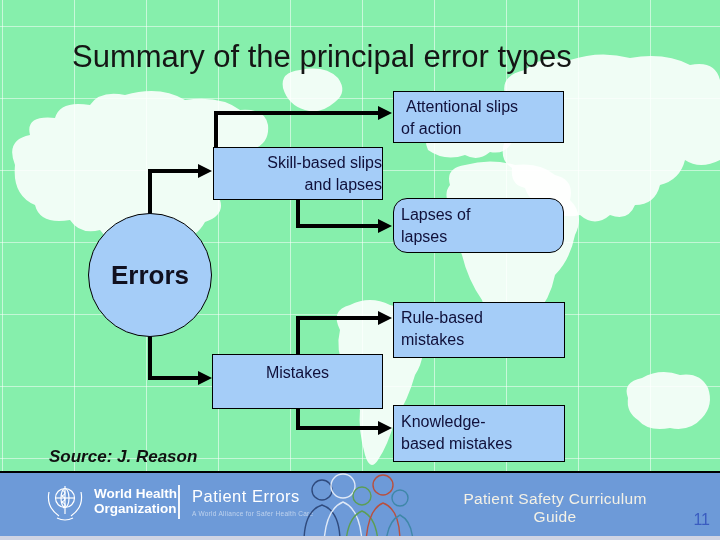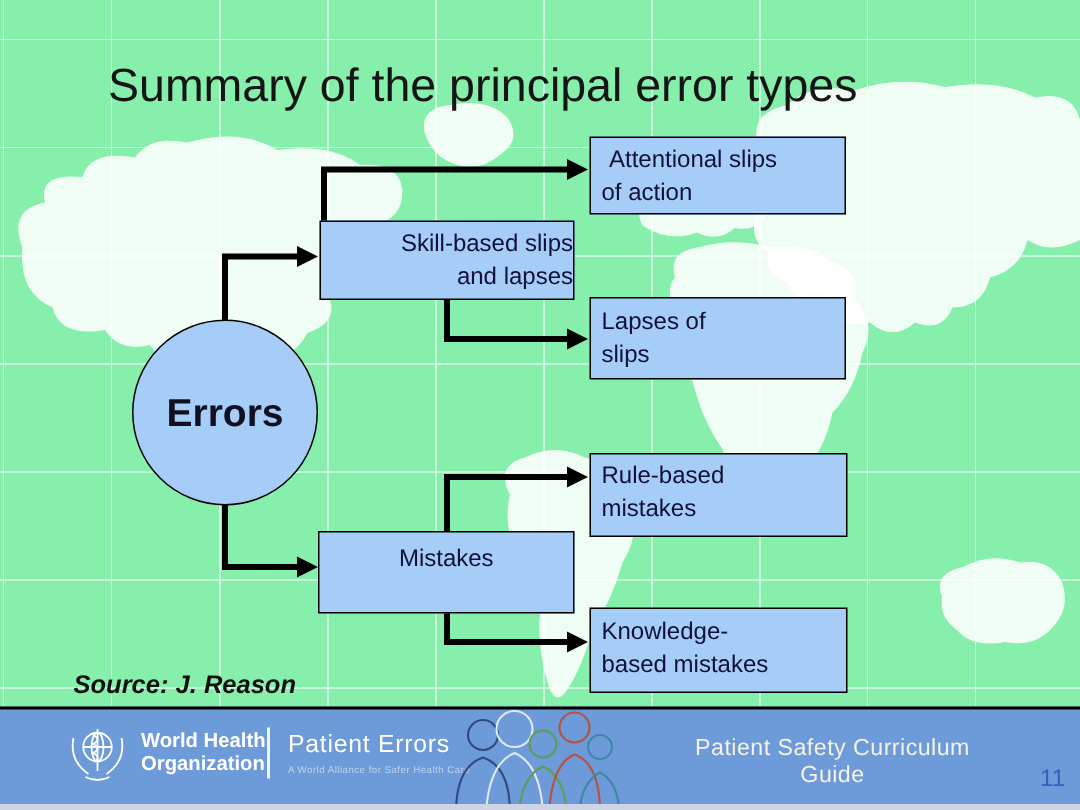--- a/index.html
+++ b/index.html
@@ -37,21 +37,21 @@
     left:88px;top:213px;width:124px;height:124px;border-radius:50%;
     display:flex;align-items:center;justify-content:center;
     font-size:26px;font-weight:bold;color:#101020;
   }
   .box{font-size:16px;line-height:22px;}
   .box .line{display:block;}
   .box-skill{left:213px;top:147px;width:170px;height:53px;text-align:right;padding-top:4px;}
   .box-mistakes{left:212px;top:354px;width:171px;height:55px;text-align:center;padding-top:7px;}
   .box-attentional{left:393px;top:91px;width:171px;height:52px;padding:4px 0 0 7px;}
   .box-attentional .line1{padding-left:5px;}
-  .box-lapses{left:393px;top:198px;width:171px;height:55px;padding:5px 0 0 7px;}
+  .box-lapses{left:393px;top:198px;width:171px;height:55px;padding:5px 0 0 7px;border-radius:14px;}
   .box-rule{left:393px;top:302px;width:172px;height:56px;padding:4px 0 0 7px;}
   .box-knowledge{left:393px;top:405px;width:172px;height:57px;padding:5px 0 0 7px;}
 
   .source-note{
     position:absolute;left:49px;top:447px;
     font-size:17px;font-style:italic;font-weight:bold;color:#111;
   }
 
   .footer{
     position:absolute;left:0;top:471px;width:720px;height:69px;
@@ -136,21 +136,21 @@
     <span class="line">Mistakes</span>
   </div>
 
   <div class="node box box-attentional">
     <span class="line line1">Attentional slips</span>
     <span class="line">of action</span>
   </div>
 
   <div class="node box box-lapses">
     <span class="line">Lapses of</span>
-    <span class="line">slips</span>
+    <span class="line">lapses</span>
   </div>
 
   <div class="node box box-rule">
     <span class="line">Rule-based</span>
     <span class="line">mistakes</span>
   </div>
 
   <div class="node box box-knowledge">
     <span class="line">Knowledge-</span>
     <span class="line">based mistakes</span>

